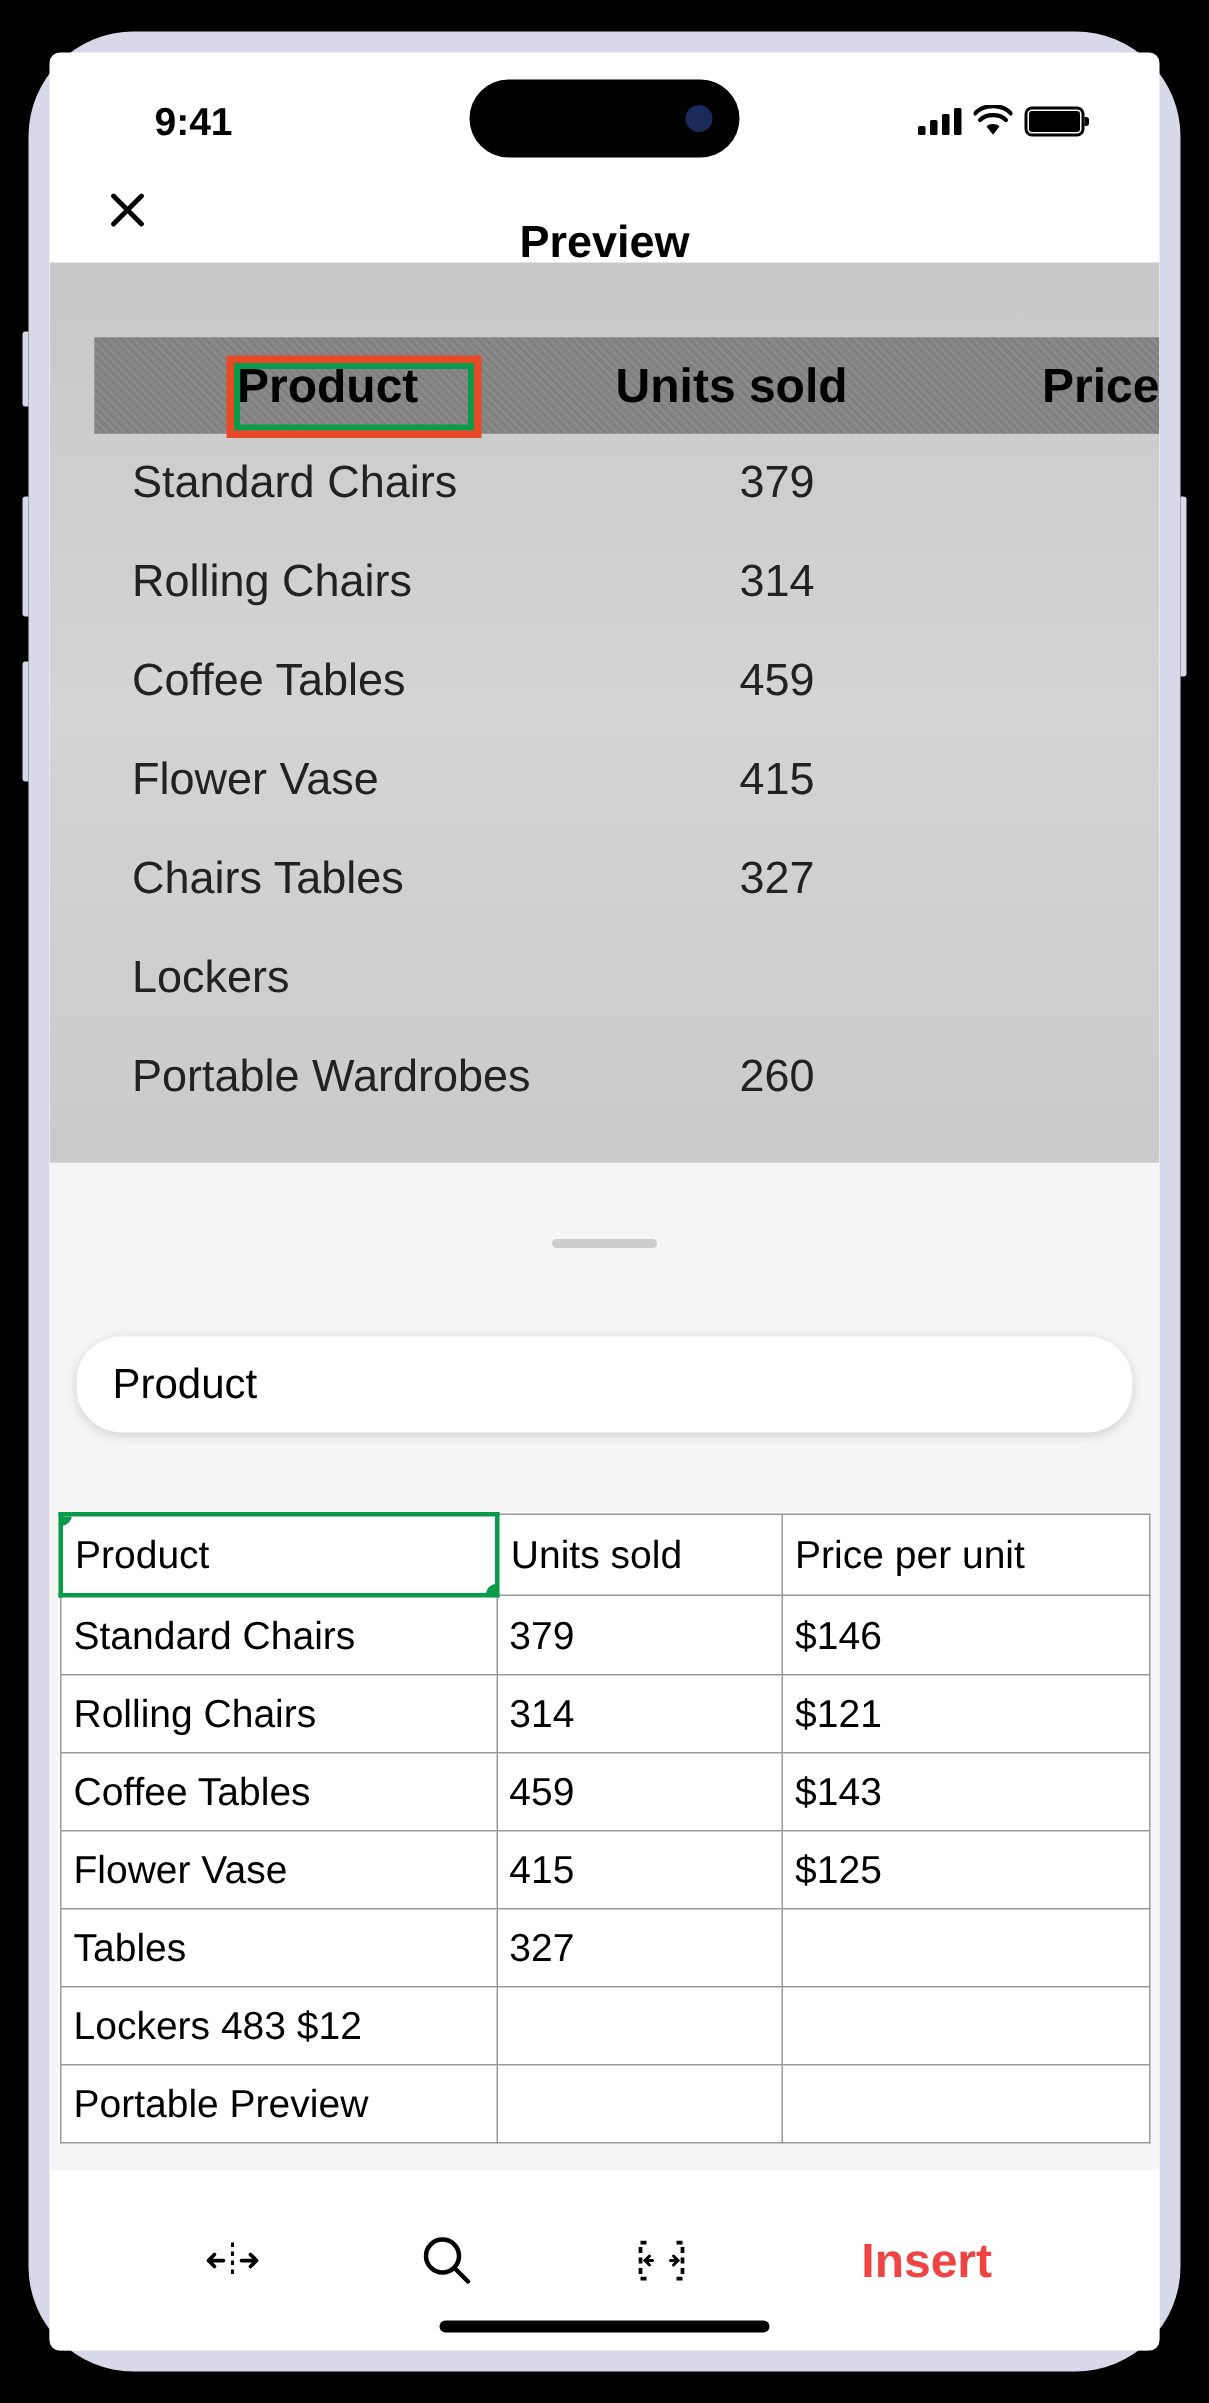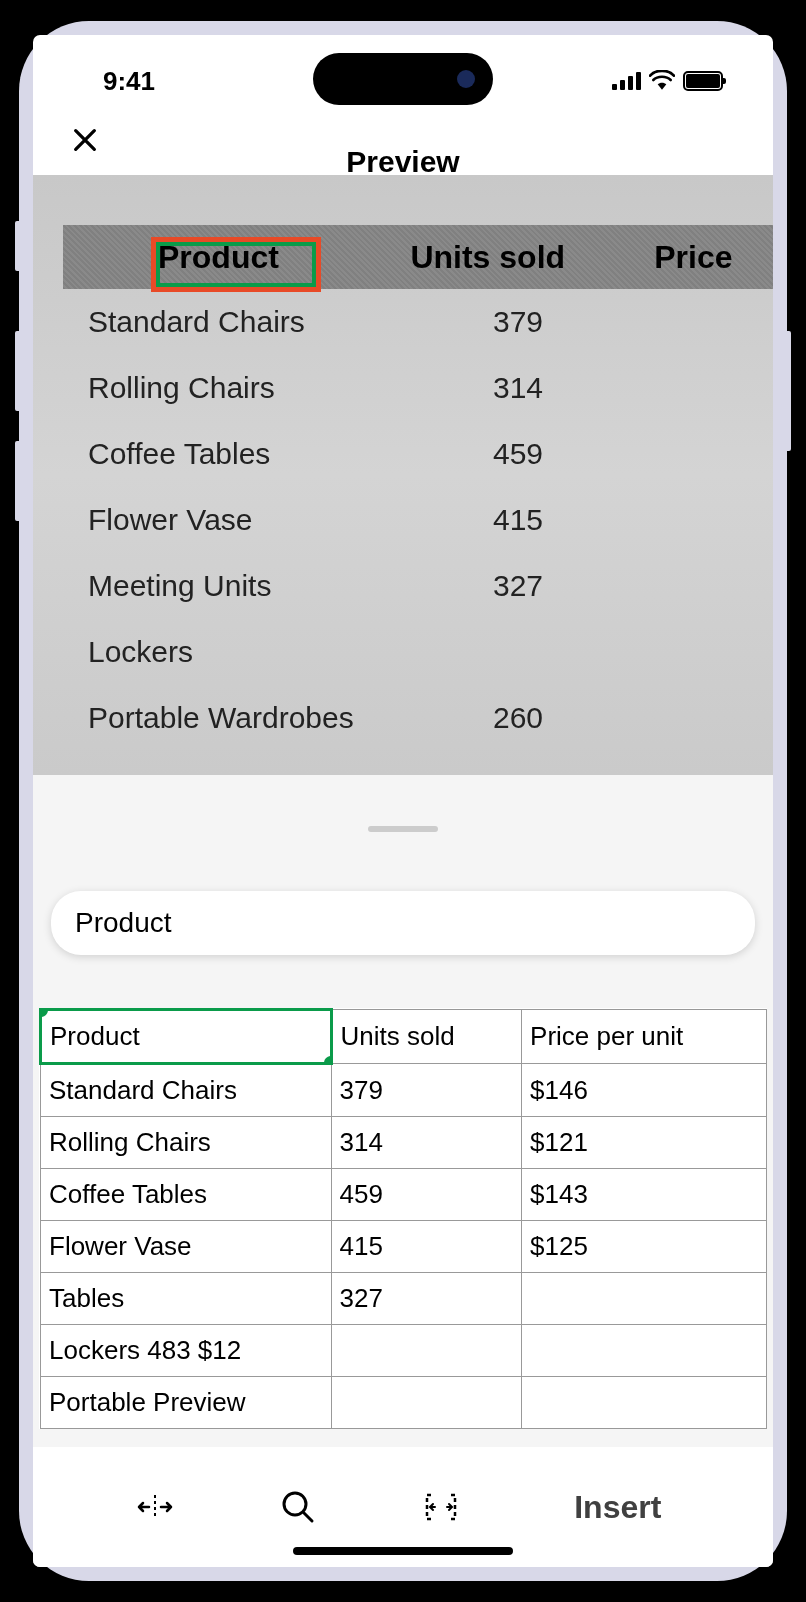--- a/index.html
+++ b/index.html
@@ -170,21 +170,21 @@
       background: #888;
       background-image: repeating-linear-gradient(45deg, #808080, #808080 2px, #8a8a8a 2px, #8a8a8a 4px);
       height: 64px;
       align-items: center;
       font-size: 32px;
       font-weight: 700;
       color: #000;
     }
     .scanned-col1 { width: 350px; padding-left: 95px; position: relative; }
     .scanned-col2 { width: 210px; text-align: left; }
-    .scanned-col3 { width: 120px; text-align: left; margin-left: 36px; }
+    .scanned-col3 { width: 120px; text-align: right; margin-left: 36px; }
     .highlight-box {
       position: absolute;
       left: 88px;
       top: -2px;
       width: 170px;
       height: 55px;
       border: 5px solid #e84a27;
       box-shadow: inset 0 0 0 4px #0a9b4a;
     }
     .scanned-row {
@@ -257,21 +257,21 @@
     .tool-btn {
       width: 60px;
       height: 60px;
       display: flex;
       align-items: center;
       justify-content: center;
       cursor: pointer;
     }
     .tool-btn svg { width: 40px; height: 40px; }
     .insert-btn {
-      color: #404040;
+      color: #ef4444;
       font-size: 32px;
       font-weight: 600;
       cursor: pointer;
       padding: 10px 20px;
     }
     .home-indicator {
       position: absolute;
       bottom: 12px;
       left: 50%;
       transform: translateX(-50%);
@@ -345,21 +345,21 @@
         </div>
         <div class="scanned-row">
           <div class="scanned-col1">Coffee Tables</div>
           <div class="scanned-col2">459</div>
         </div>
         <div class="scanned-row">
           <div class="scanned-col1">Flower Vase</div>
           <div class="scanned-col2">415</div>
         </div>
         <div class="scanned-row">
-          <div class="scanned-col1">Meeting Units</div>
+          <div class="scanned-col1">Chairs Tables</div>
           <div class="scanned-col2">327</div>
         </div>
         <div class="scanned-row">
           <div class="scanned-col1">Lockers</div>
         </div>
         <div class="scanned-row">
           <div class="scanned-col1">Portable Wardrobes</div>
           <div class="scanned-col2">260</div>
         </div>
       </div>

